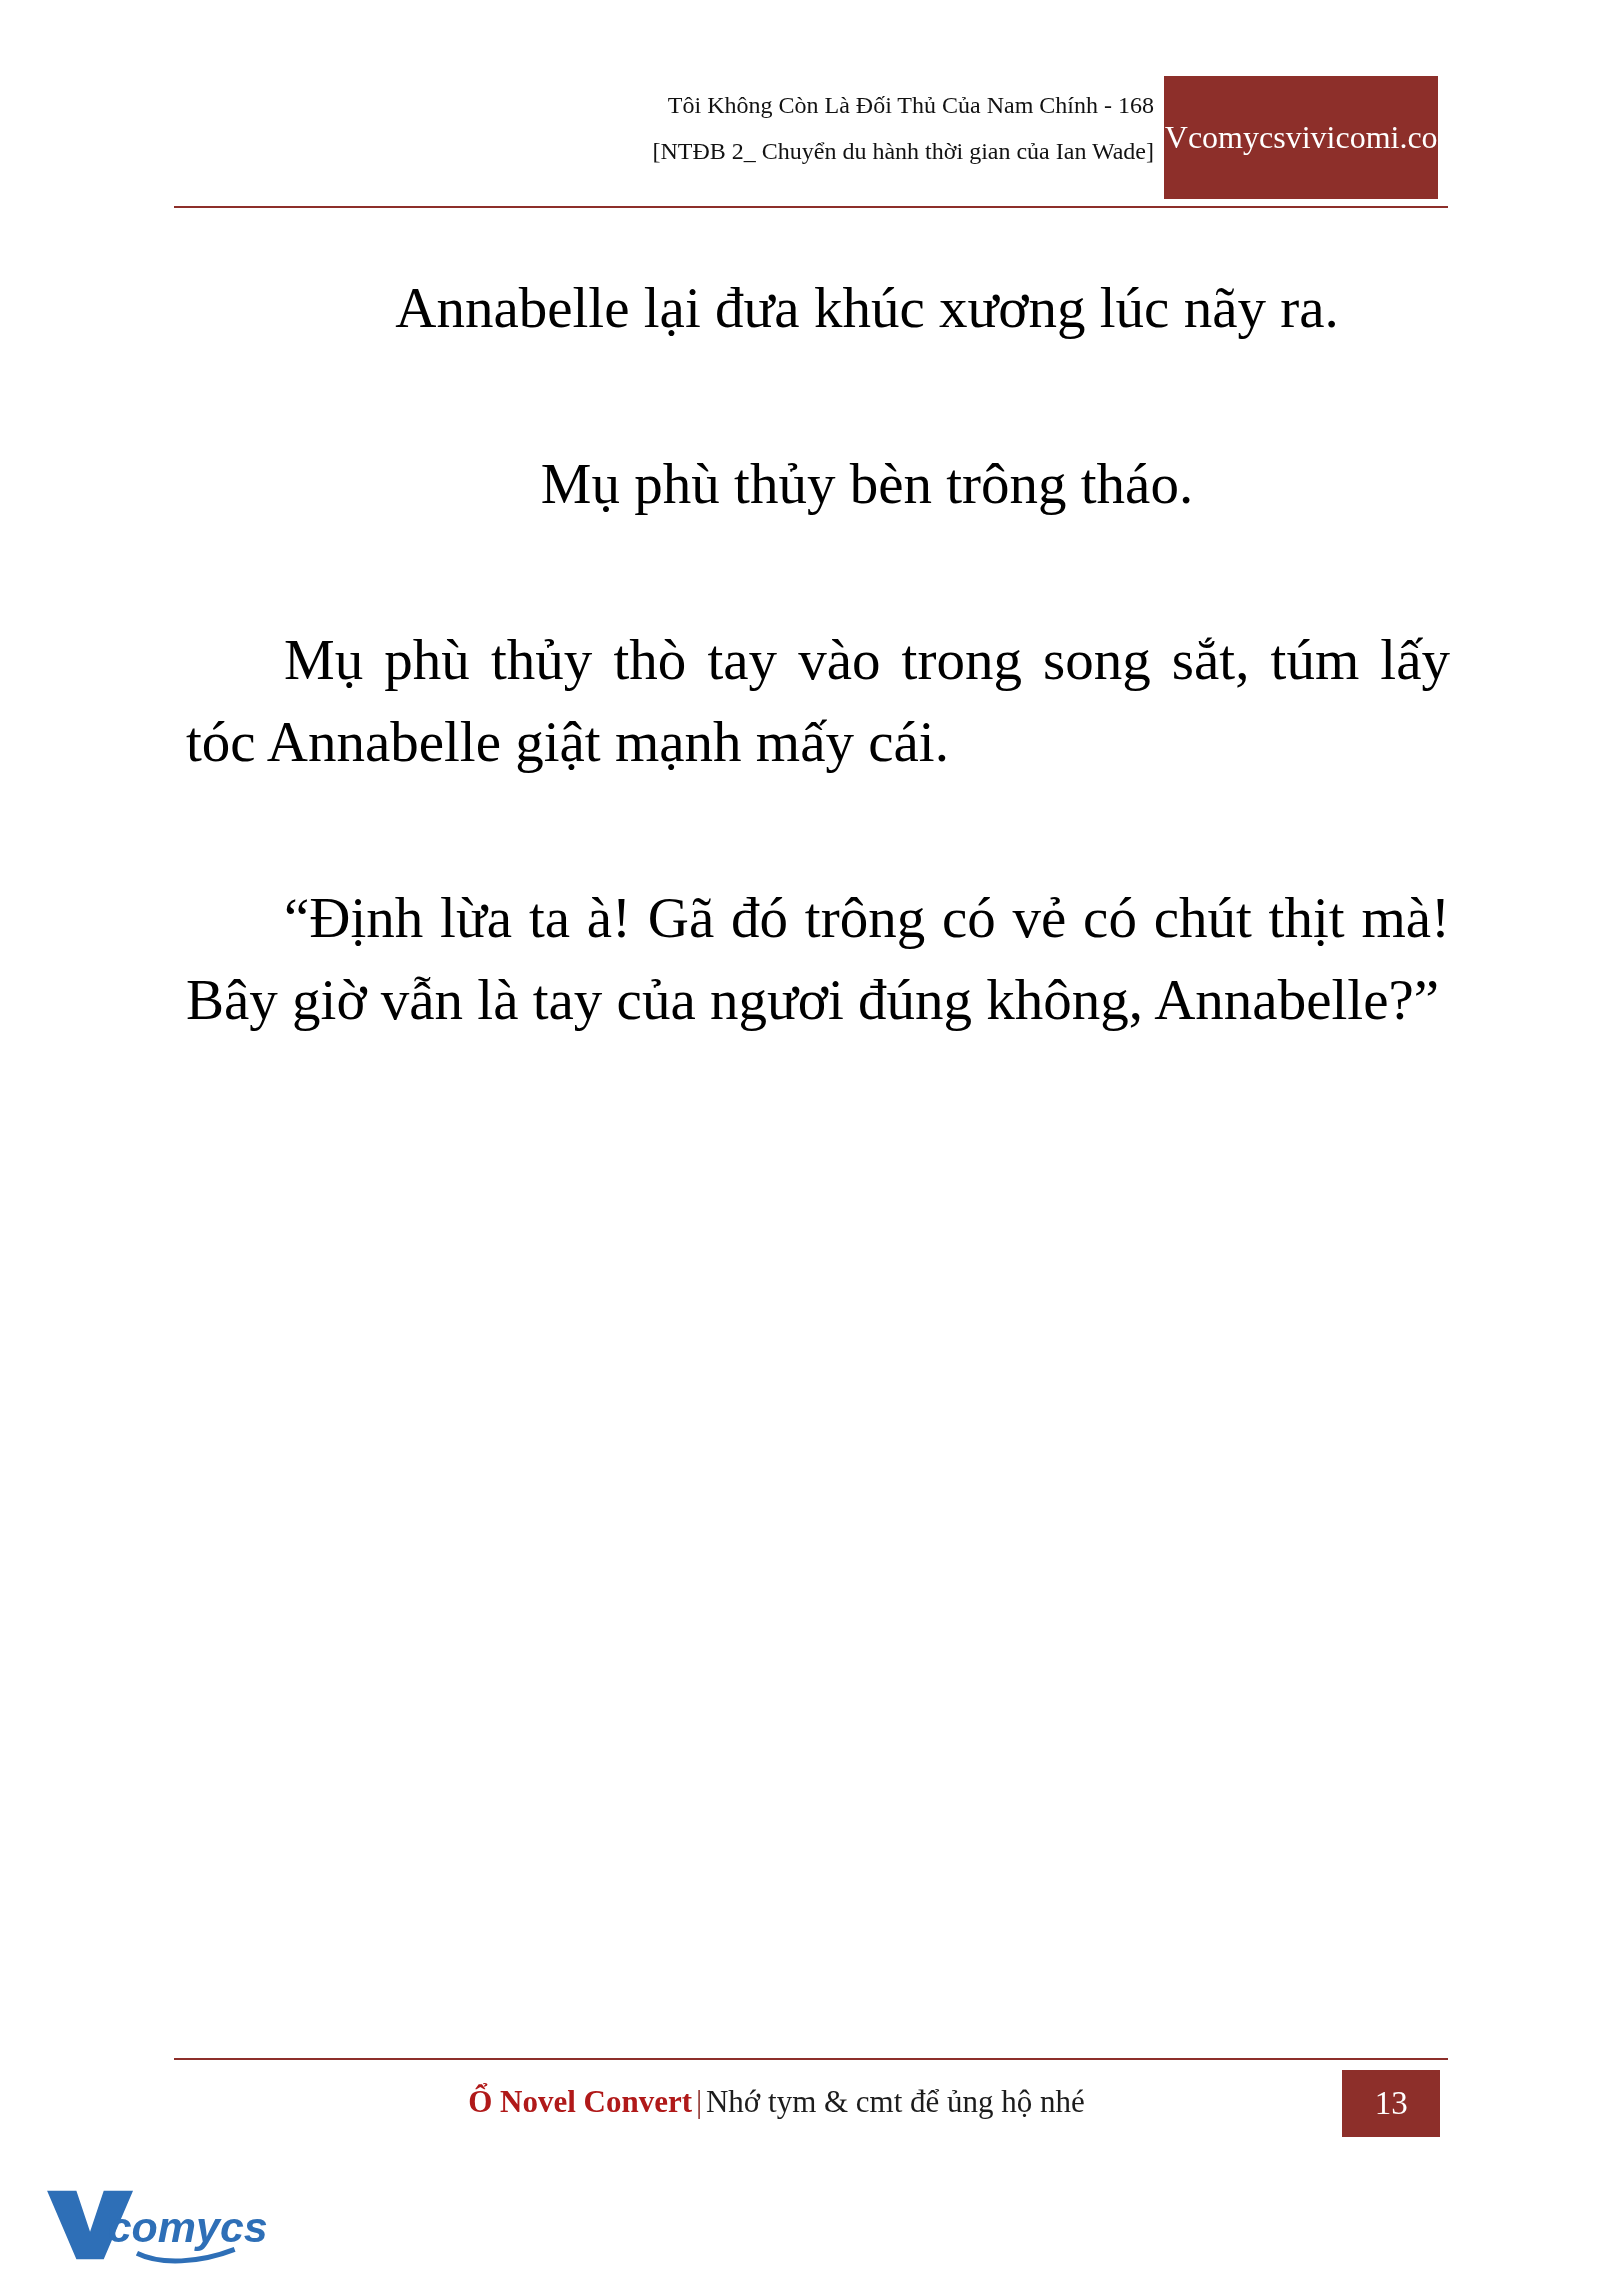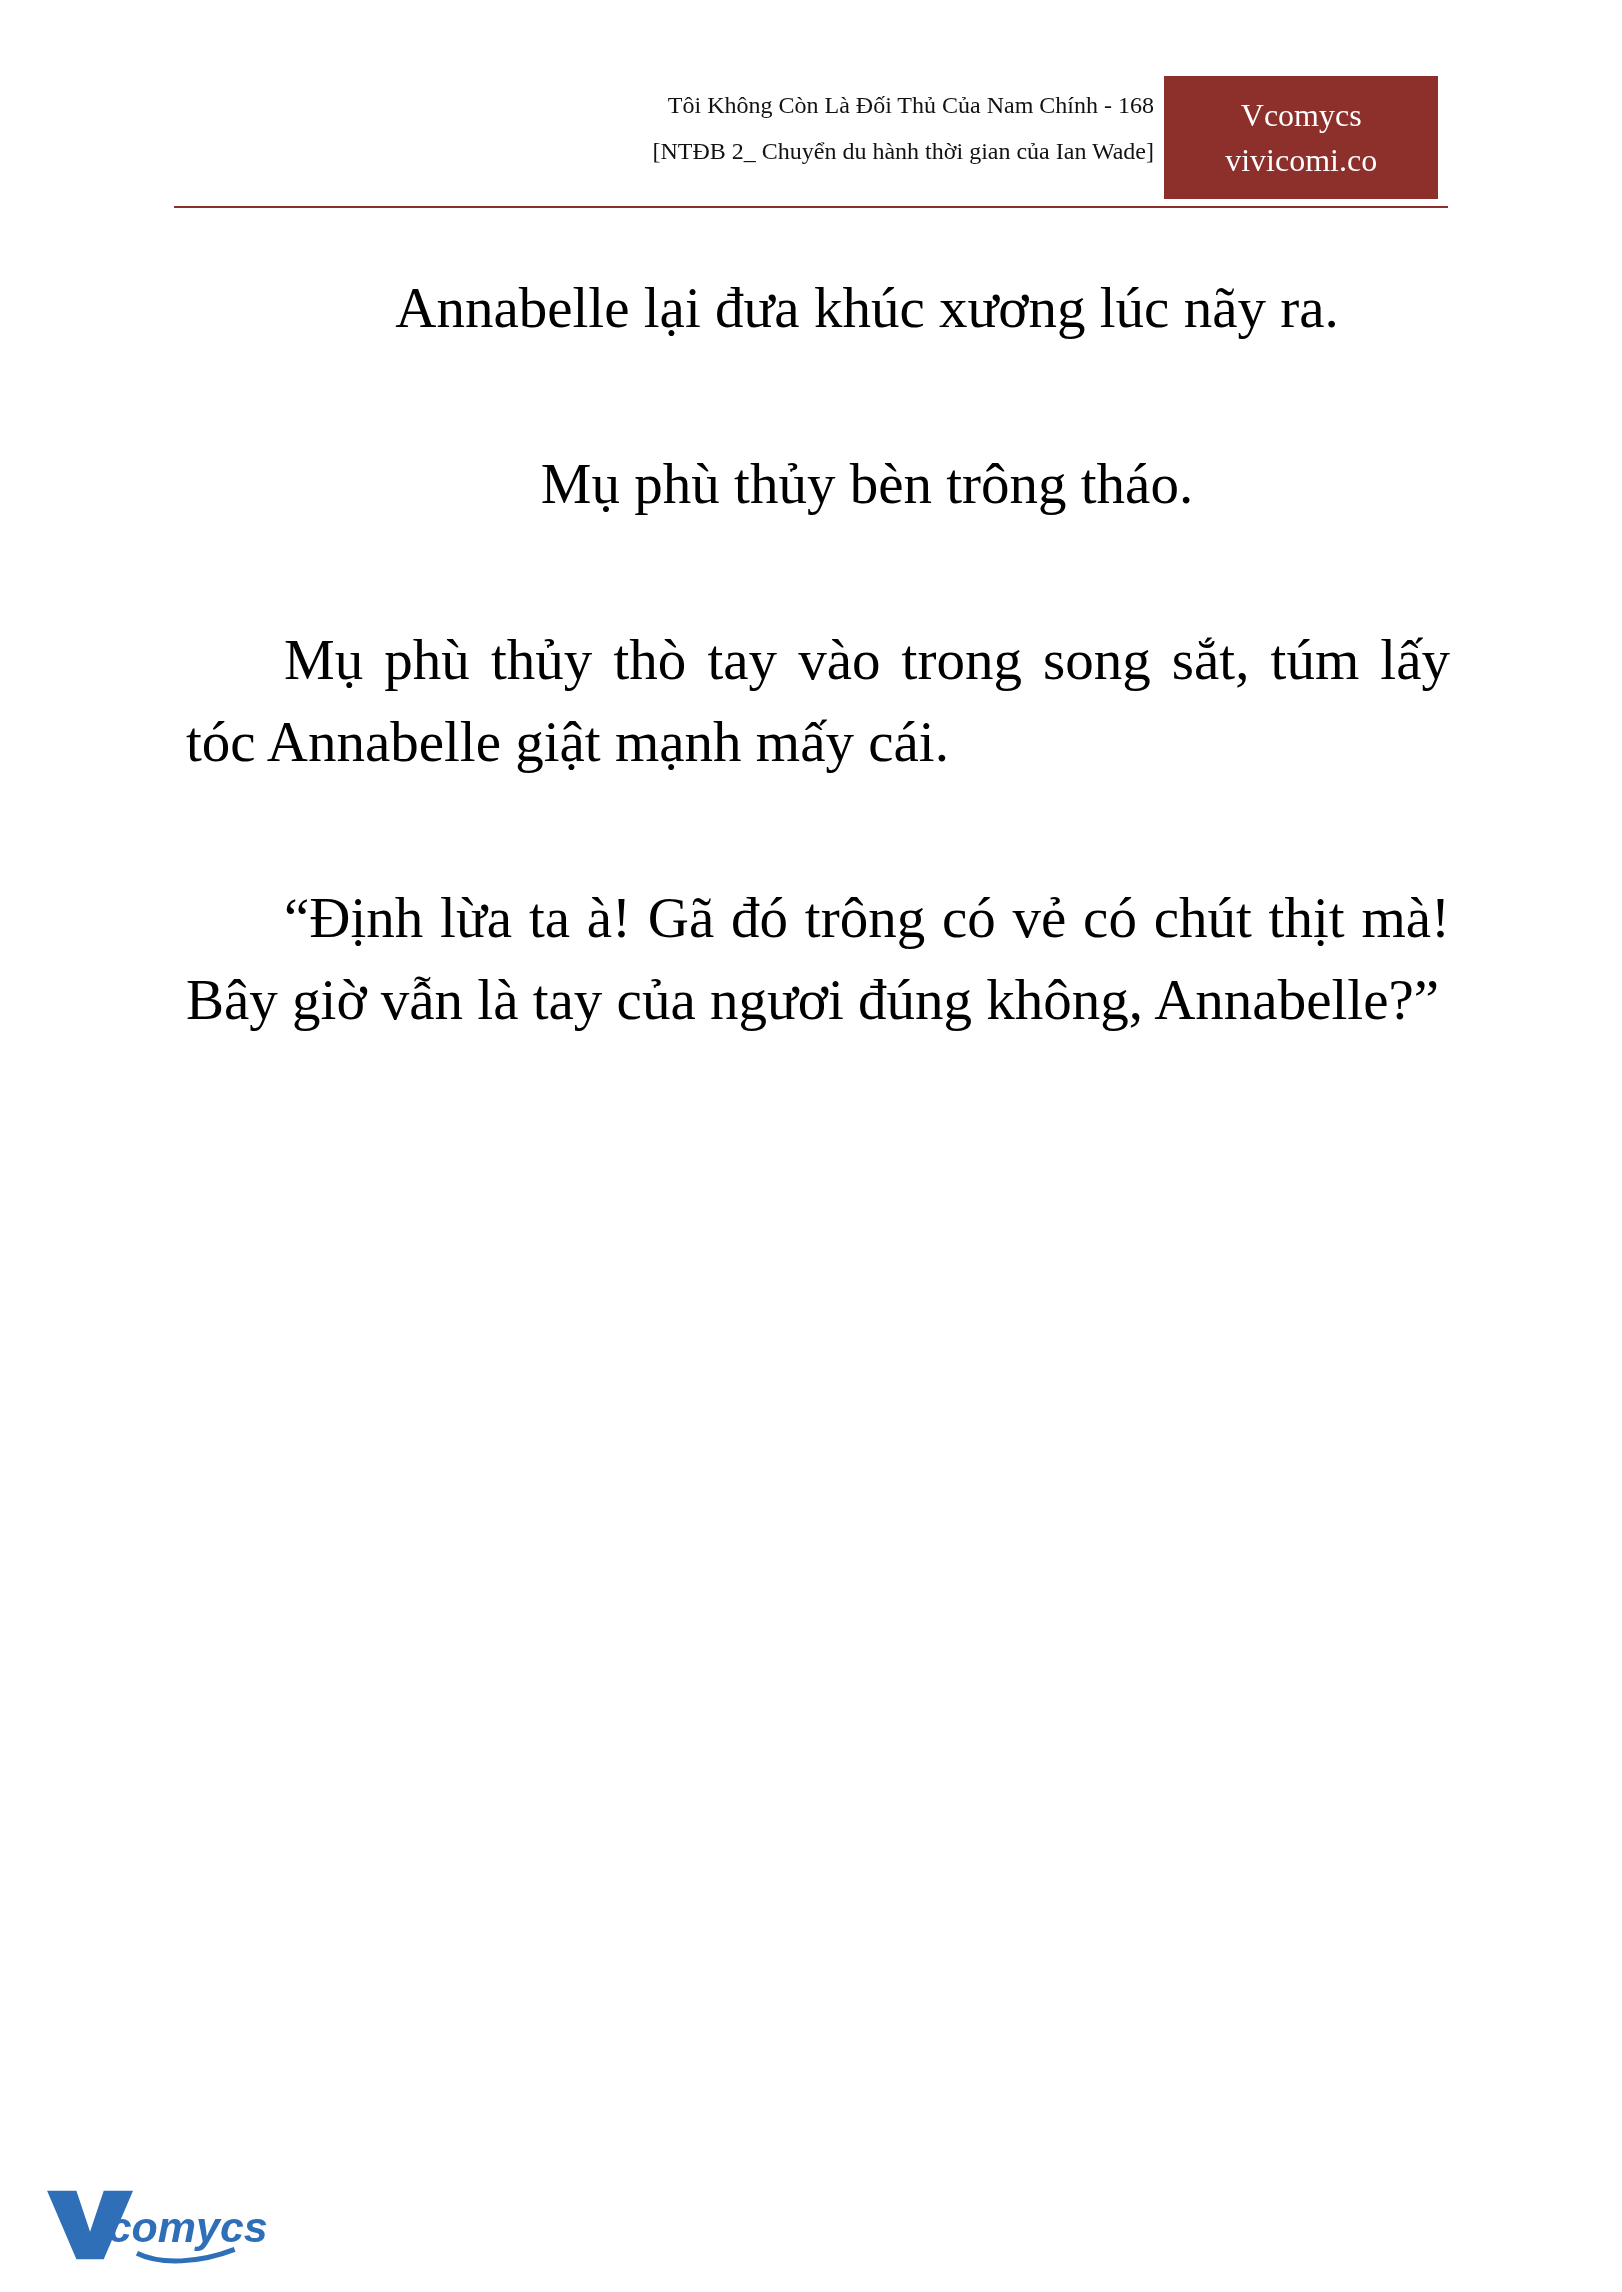--- a/index.html
+++ b/index.html
@@ -54,21 +54,21 @@
     position: absolute;
     right: 9.8px;
     top: 0px;
     width: 274px;
     height: 123px;
     background: #8d2f2a;
     color: #ffffff;
     text-align: center;
     font-family: "Liberation Serif", serif;
     display: flex;
-    flex-direction: column;
+    flex-direction: row;
     justify-content: center;
     align-items: center;
     line-height: 45px;
     box-sizing: border-box;
   }
   .header-badge span { display: block; font-size: 32px; }
 
   
   .content {
     position: absolute;
@@ -169,20 +169,28 @@
     </div>
   </div>
 
   <div class="content">
     <p class="para nojustify">Annabelle lại đưa khúc xương lúc nãy ra.</p>
     <p class="para nojustify">Mụ phù thủy bèn trông tháo.</p>
     <p class="para">Mụ phù thủy thò tay vào trong song sắt, túm lấy tóc Annabelle giật mạnh mấy cái.</p>
     <p class="para">“Định lừa ta à! Gã đó trông có vẻ có chút thịt mà! Bây giờ vẫn là tay của ngươi đúng không, Annabelle?”</p>
   </div>
 
+  <div class="footer">
+    <div class="footer-inner">
+      <div class="footer-center">
+        <span class="footer-brand">Ổ Novel Convert</span><span class="footer-sep">|</span><span>Nhớ tym &amp; cmt để ủng hộ nhé</span>
+      </div>
+      <div class="footer-page">13</div>
+    </div>
+  </div>
 
   <div class="watermark">
     <svg width="225" height="84" viewBox="0 0 230 86">
       <path d="M4 10 L34 10 L48 52 L62 10 L92 10 L62 80 L34 80 Z" fill="#2e6fb7"></path>
       <text x="66" y="62" font-family="Liberation Sans, sans-serif" font-size="44" font-weight="bold" font-style="italic" fill="#2e6fb7">comycs</text>
       <path d="M96 74 C120 86, 160 84, 196 70" stroke="#2e6fb7" stroke-width="5" fill="none"></path>
     </svg>
   </div>
 
 </div>

